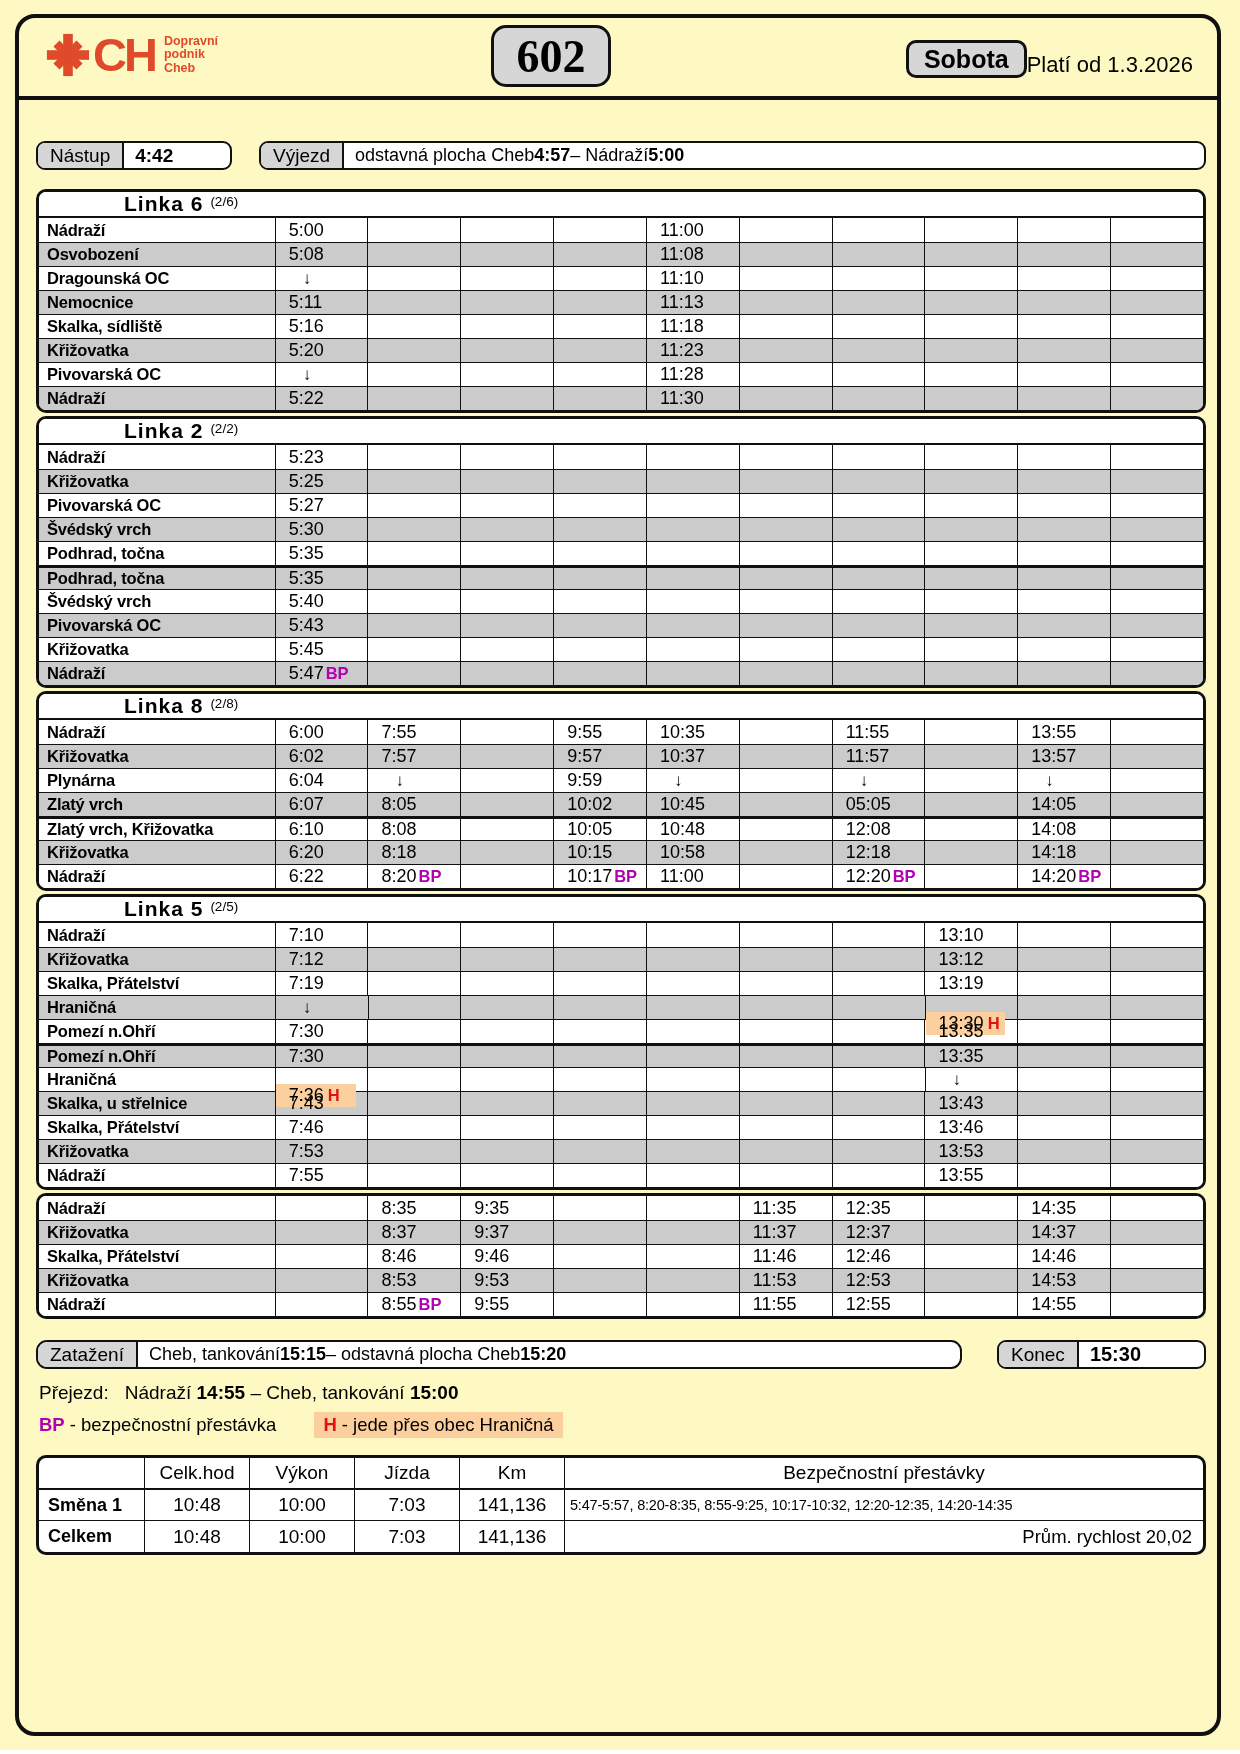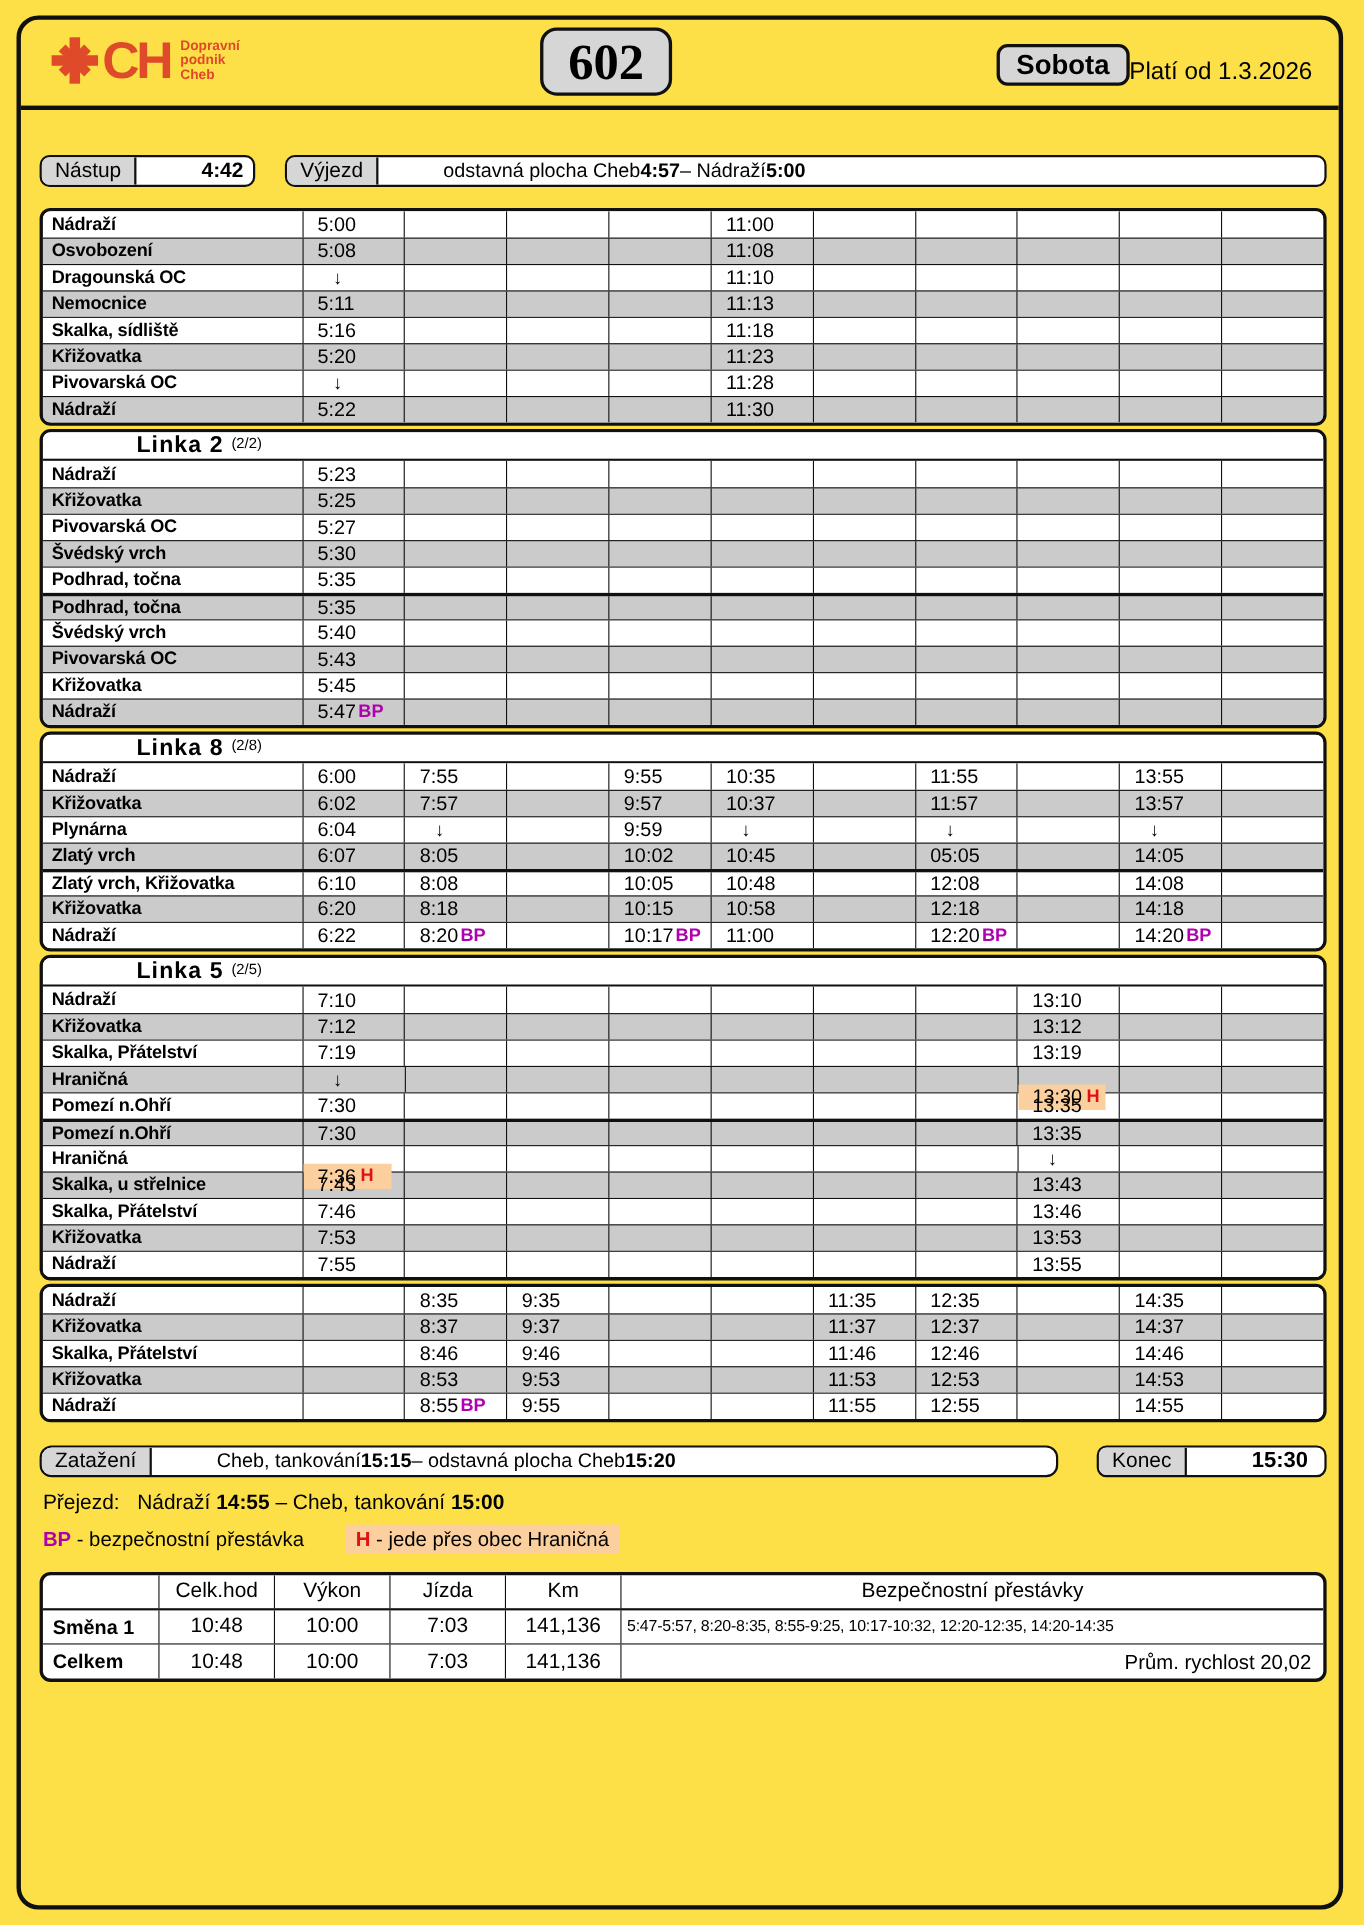--- a/index.html
+++ b/index.html
@@ -1,16 +1,16 @@
 <!DOCTYPE html>
 <html style="--logoorange: #df4b2a; --bp: #b000b0; --hred: #e01212; --peach: #fbcf9e; --rowgray: #cbcbcb; --labelgray: #d6d6d6;"><head>
 <meta charset="utf-8">
 <style>
   html,body{margin:0;padding:0;background:#fff;}
-  .page{position:relative;width:1240px;height:1750px;background:#fde047;color:#000;
+  .page{position:relative;width:1240px;height:1750px;background:#fef9c3;color:#000;
         font-family:"Liberation Sans",sans-serif;overflow:hidden;}
   .frame{position:absolute;left:15px;top:14px;width:1206px;height:1722px;
          border:4px solid #101010;border-radius:20px;box-sizing:border-box;}
   
   .hdr{position:relative;height:78px;border-bottom:4px solid #101010;}
   .logo{position:absolute;left:26px;top:14px;display:flex;align-items:center;}
   .logo-sym{width:46px;height:46px;}
   .logo-ch{font-size:47px;font-weight:bold;color:var(--logoorange);letter-spacing:-3px;line-height:46px;margin-left:2px;}
   .logo-lines{margin-left:9px;font-size:12.5px;font-weight:bold;color:var(--logoorange);line-height:13.5px;}
   .route-box{position:absolute;left:472px;top:7px;width:120px;height:62px;background:var(--labelgray);
@@ -19,21 +19,21 @@
              display:flex;align-items:center;justify-content:center;}
   .hdr-right{position:absolute;right:24px;top:15px;display:flex;flex-direction:row;align-items:flex-end;}
   .day-box{background:var(--labelgray);border:3px solid #101010;border-radius:10px;
            font-size:25px;font-weight:bold;padding:0 15px;line-height:32px;}
   .valid{margin-top:19px;font-size:22px;font-weight:normal;}
   
   .content{margin-left:17px;width:1170px;}
   .b{font-weight:bold;}
   
   .pill{border:2px solid #101010;border-radius:9px;overflow:hidden;display:flex;align-items:stretch;
-        background:#fff;height:29px;box-sizing:border-box;gap:48px;}
+        background:#fff;height:29px;box-sizing:border-box;}
   .pill-label{background:var(--labelgray);border-right:2px solid #101010;display:flex;align-items:center;
               padding:0 12px;font-size:19px;white-space:nowrap;}
   .pill-body{display:flex;align-items:center;padding:0 11px;font-size:18px;white-space:nowrap;gap:0;}
   .pre-row{margin-top:41px;display:flex;height:29px;}
   .nastup{width:196px;}
   .nastup .pill-body{font-weight:bold;font-size:19px;}
   .vyjezd{margin-left:27px;flex:1;}
   
   .tables{margin-top:19px;}
   .linka{border:3px solid #101010;border-radius:10px;overflow:hidden;margin-bottom:3px;background:#fff;}
@@ -124,20 +124,24 @@
               <span>odstavná plocha Cheb </span>
               <span class="b">4:57</span>
               <span> – Nádraží </span>
               <span class="b">5:00</span>
             </div>
         </div>
       </div>
 
       <div class="tables" id="tables">
           <div class="linka">
+            <div class="lheader">
+              <span class="ltitle">Linka 6</span>
+              <span class="lsub">(2/6)</span>
+            </div>
             <div class="trow r0">
               <div class="stop">Nádraží</div>
               <div class="tcell">
                 <span class="time">5:00</span>
               </div>
               <div class="tcell"></div>
               <div class="tcell"></div>
               <div class="tcell"></div>
               <div class="tcell">
                 <span class="time">11:00</span>

